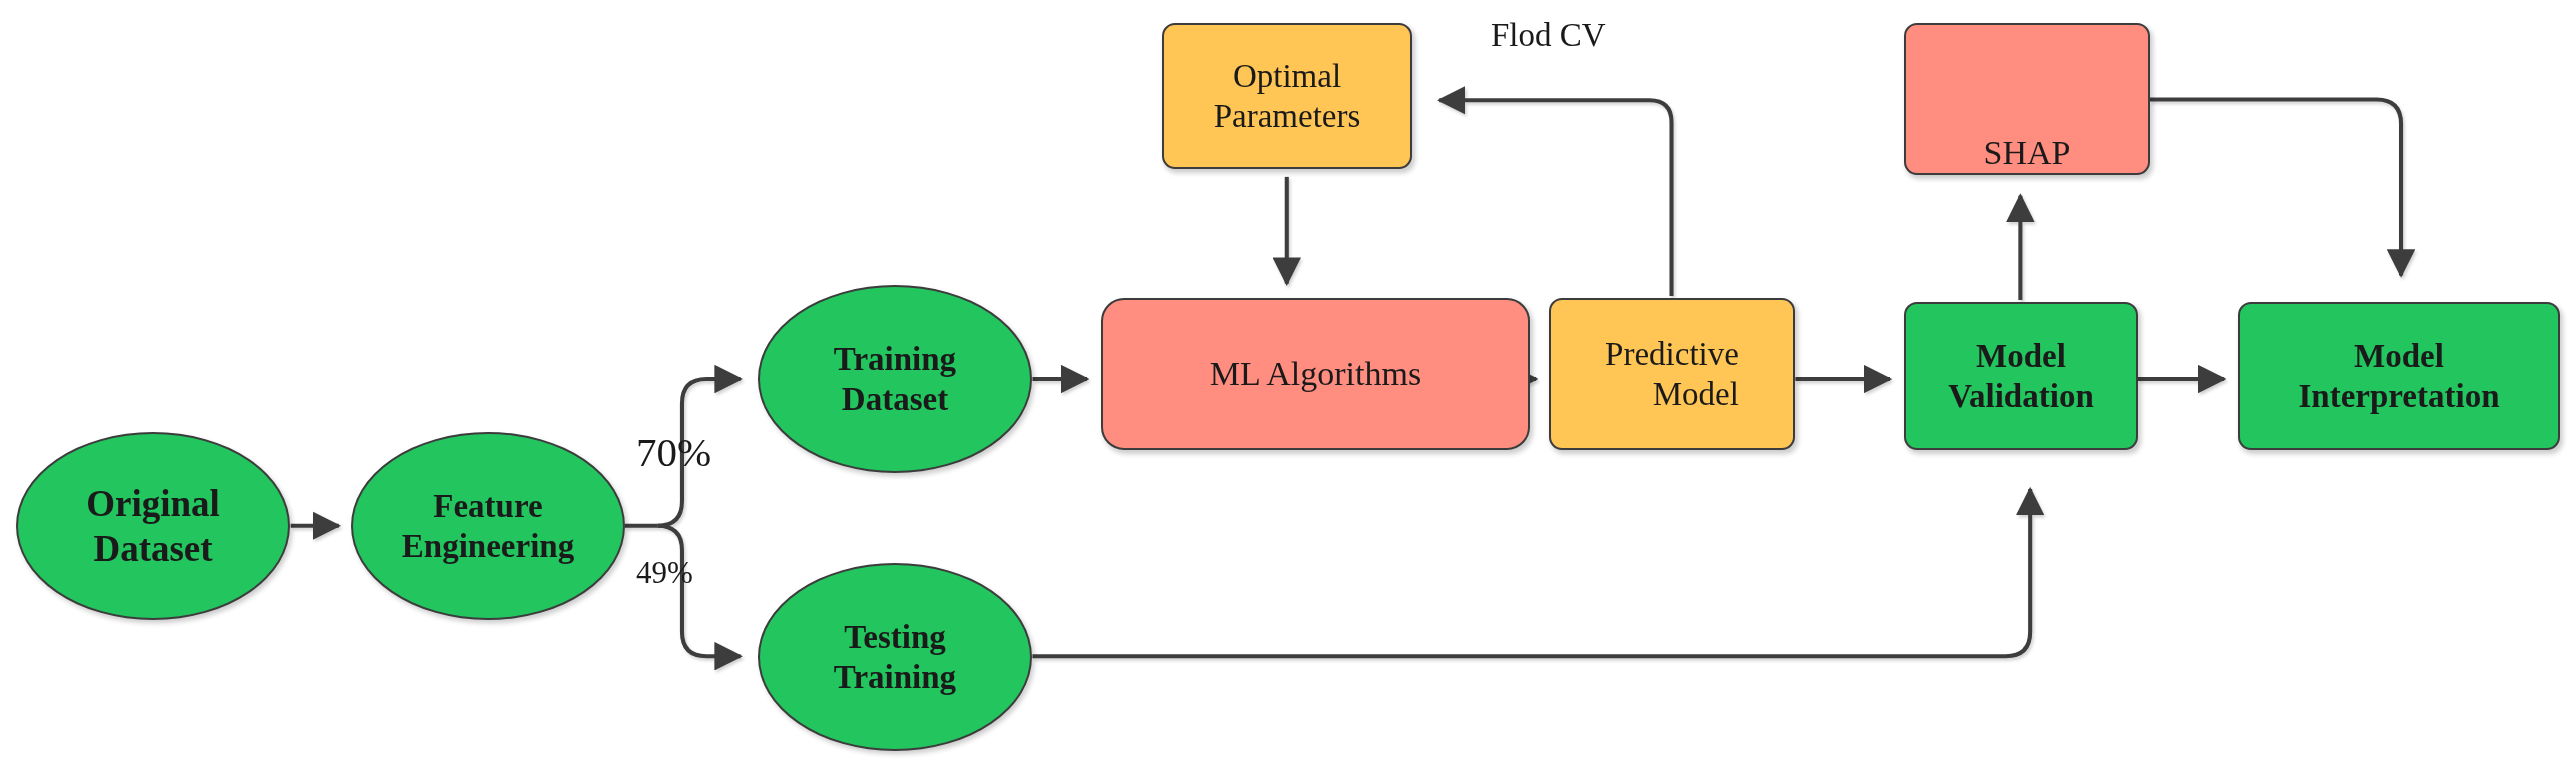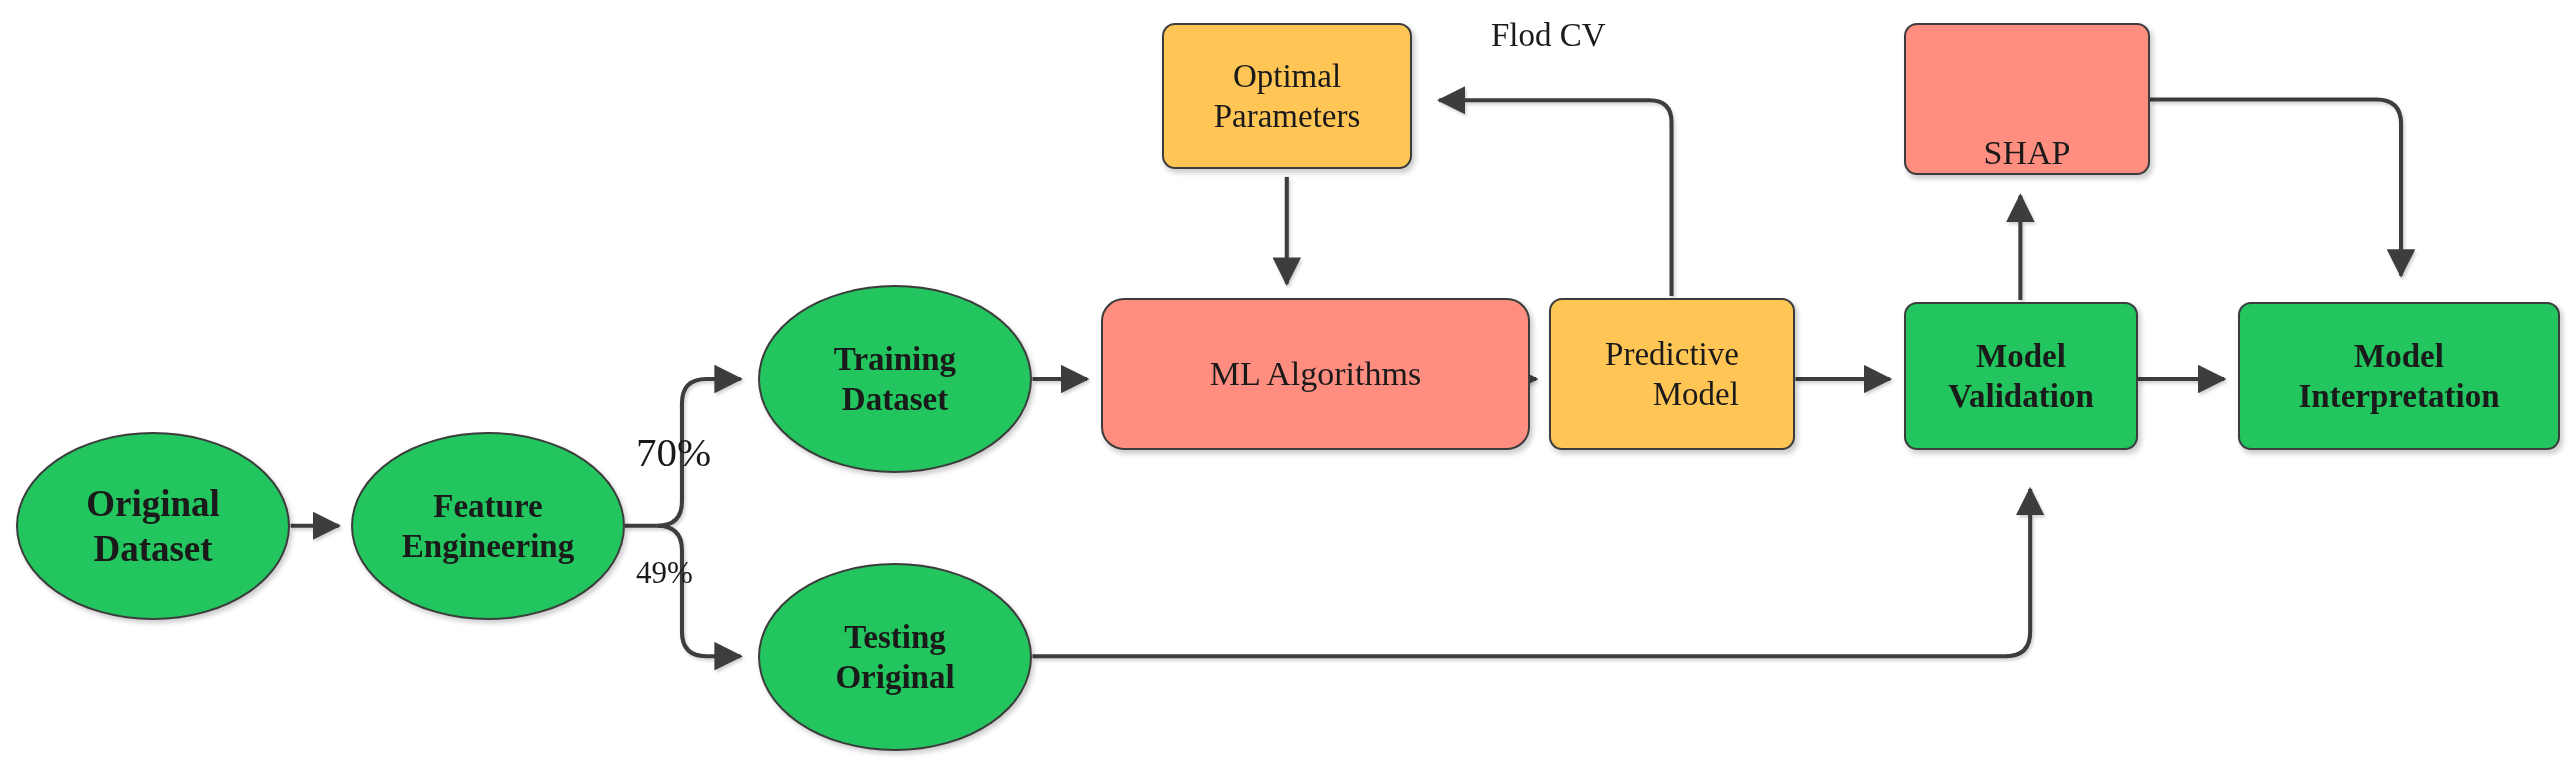--- a/index.html
+++ b/index.html
@@ -121,21 +121,21 @@
 Engineering</span>
   </div>
 
   <div class="node node-ellipse fill-yellow" style="left:758px; top:285px; width:274px; height:188px; font-size:33px;">
     <span class="node-label">Training
 Dataset</span>
   </div>
 
   <div class="node node-ellipse fill-yellow" style="left:758px; top:563px; width:274px; height:188px; font-size:33px;">
     <span class="node-label">Testing
-Original</span>
+Training</span>
   </div>
 
   <div class="node node-box fill-orange" style="left:1162px; top:23px; width:250px; height:146px; font-size:33px;">
     <span class="node-label">Optimal
 Parameters</span>
   </div>
 
   <div class="node node-box fill-salmon" style="left:1101px; top:298px; width:429px; height:152px; font-size:34px;border-radius:23px;">
     <span class="node-label">ML Algorithms</span>
   </div>

